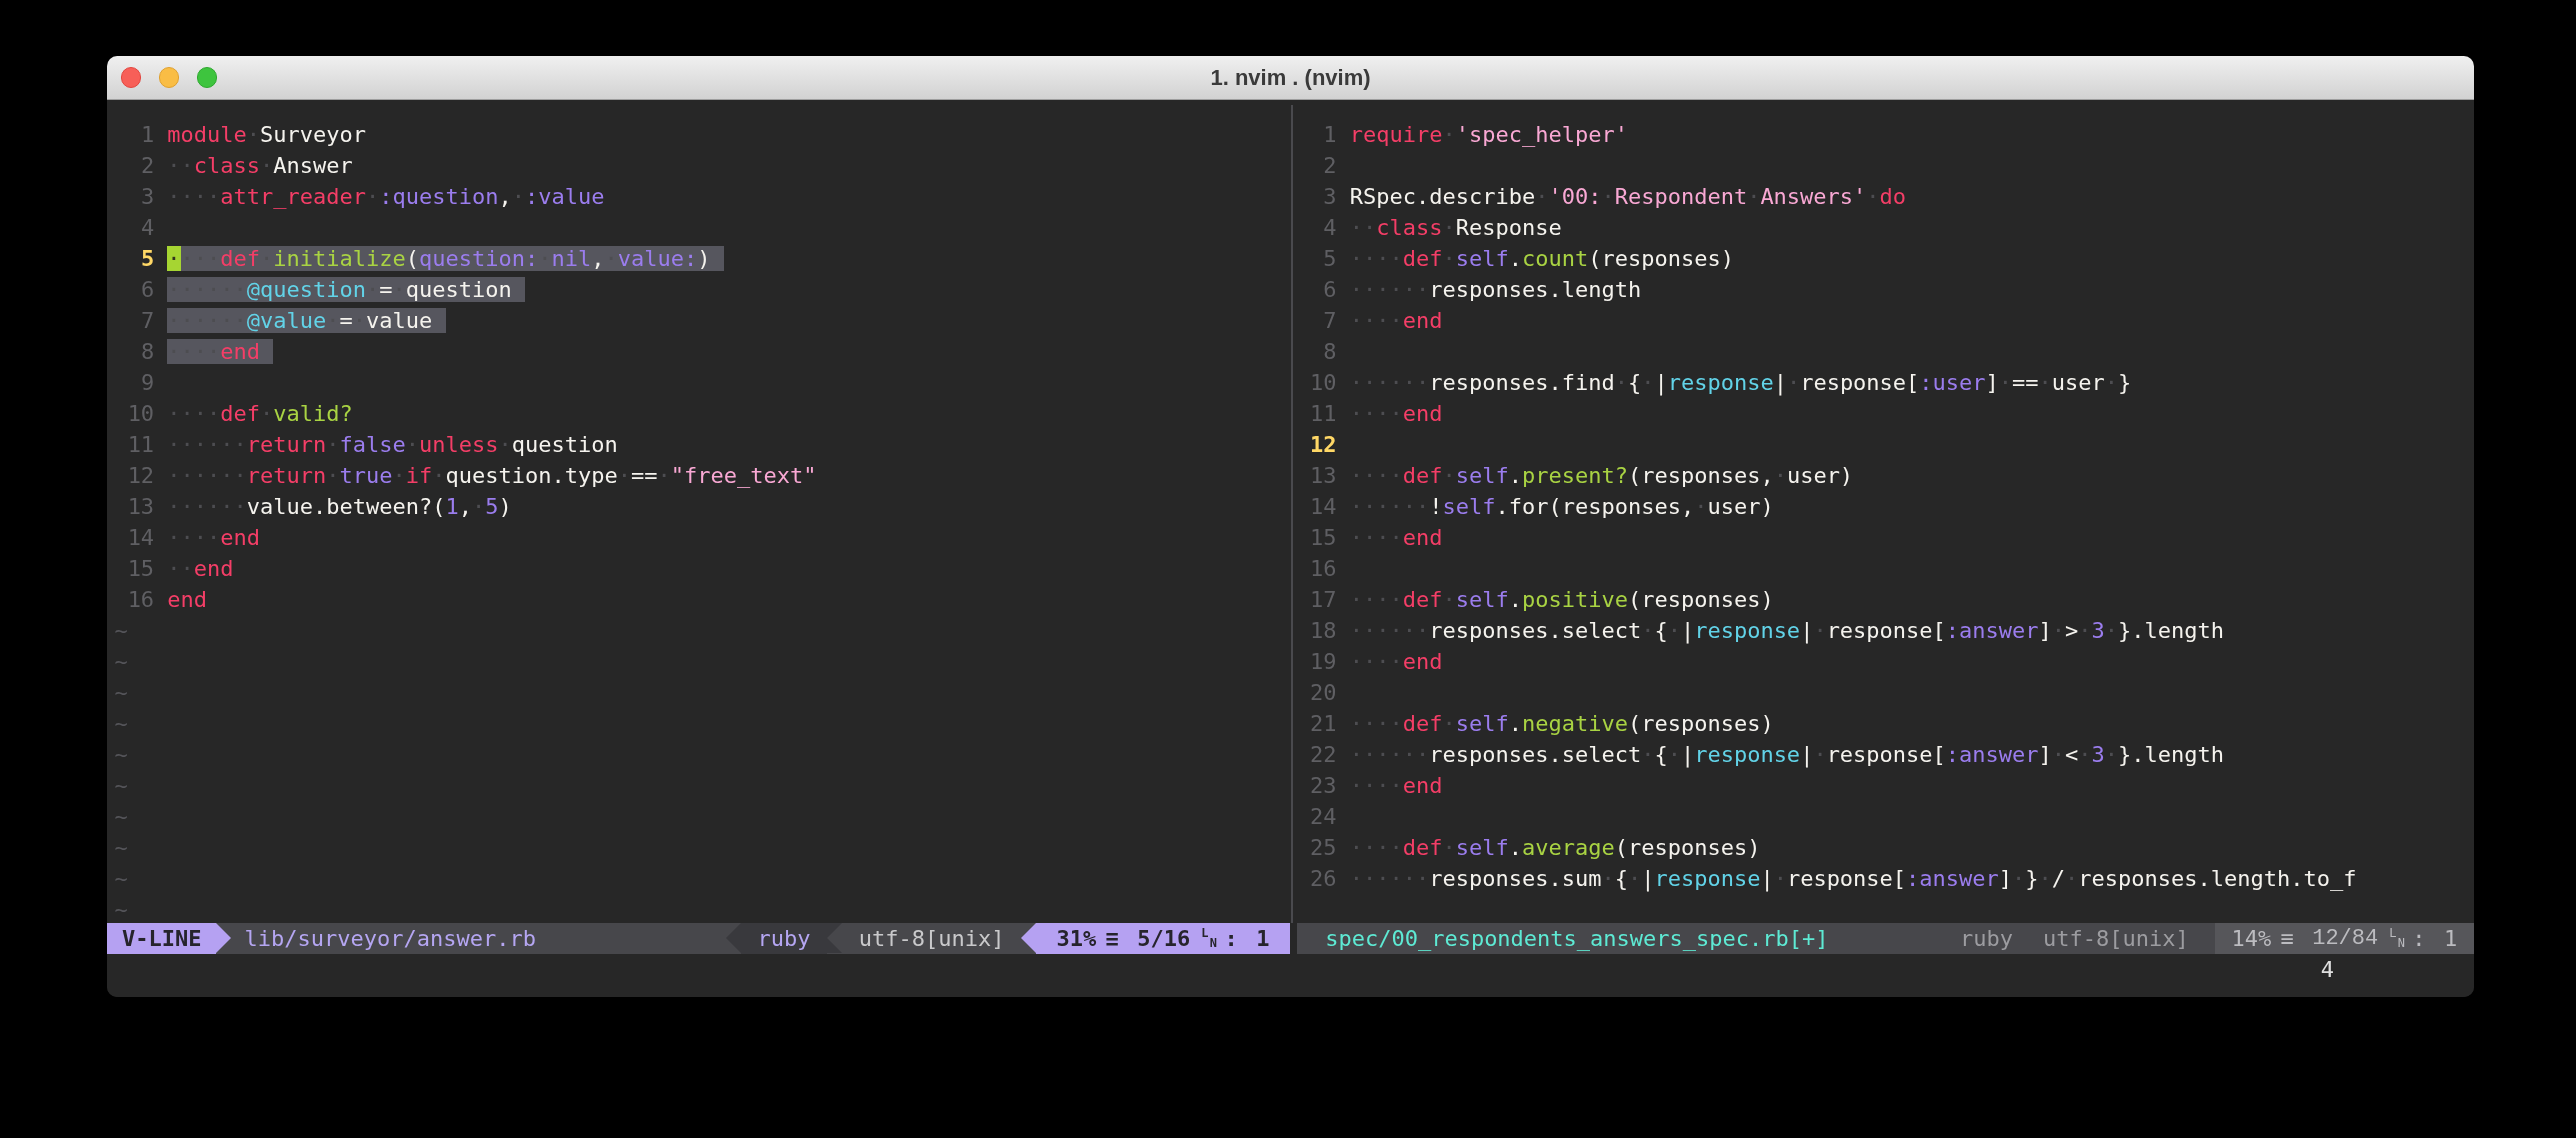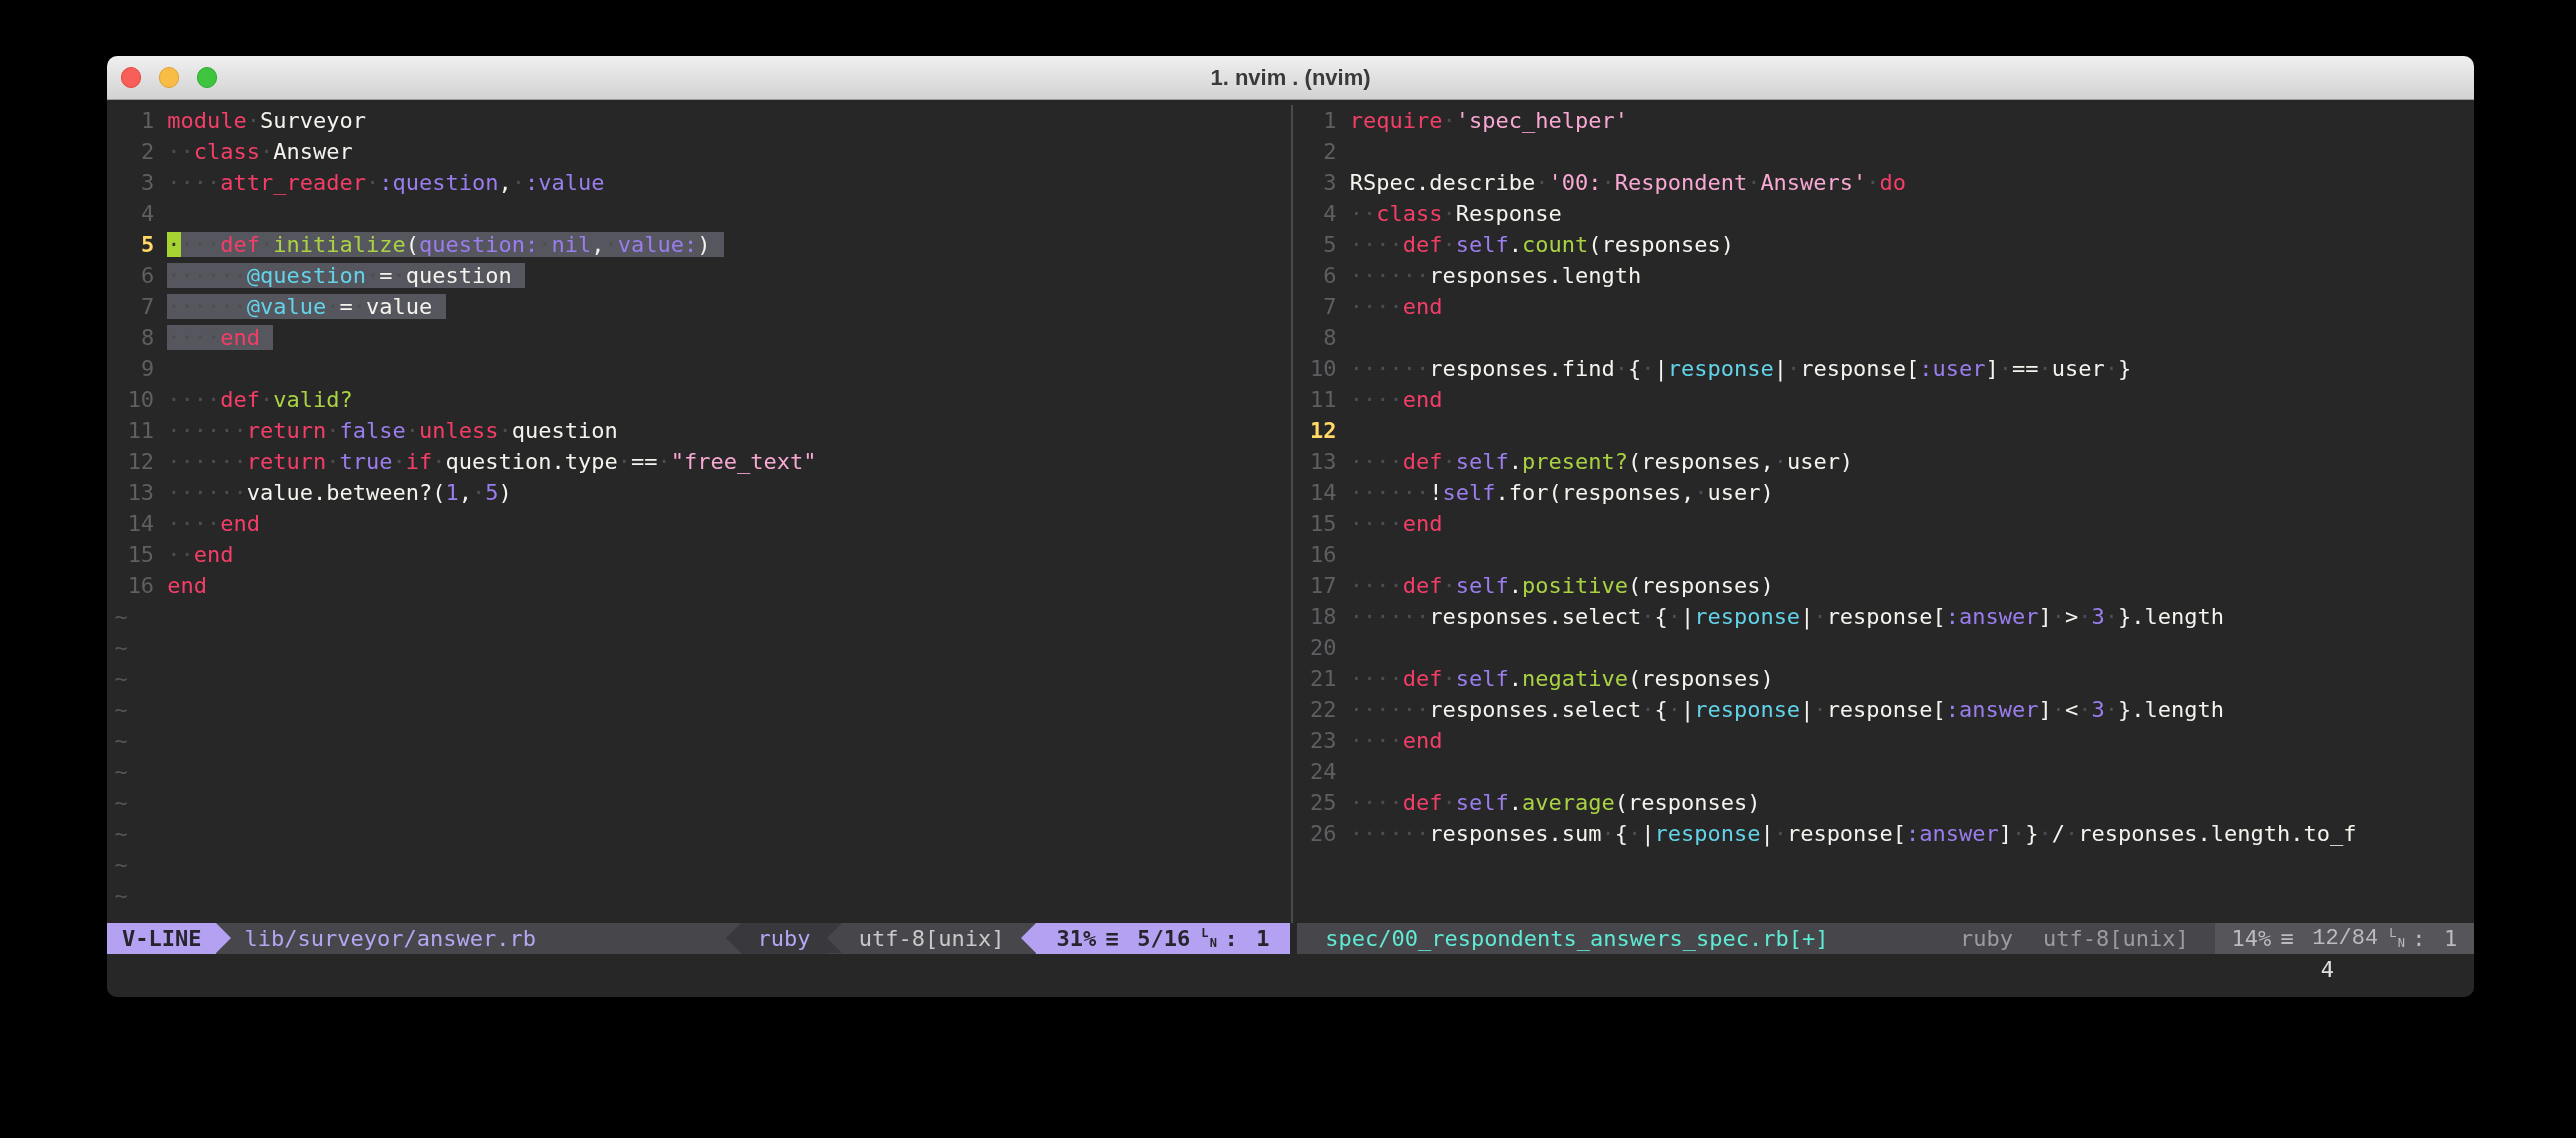--- a/index.html
+++ b/index.html
@@ -25,21 +25,21 @@
   .light.red{background:#f75f58;border:0.9px solid #e2463f;}
   .light.yellow{background:#f9bd45;border:0.9px solid #dfa02f;}
   .light.green{background:#3ec43e;border:0.9px solid #2ea82f;}
   .title{
     position:absolute;left:0;right:0;text-align:center;
     font-family:"Liberation Sans",sans-serif;font-size:22px;font-weight:600;color:#3a3a3a;
   }
   
   .term{position:relative;height:898px;background:#272727;}
   .editor-row{display:flex;height:818px;padding:4.6px 0 0 7.4px;box-sizing:content-box;}
-  .pane{overflow:hidden;}
+  .pane{overflow:hidden;margin-top:14px;}
   .pane.left{width:1175px;}
   .pane.right{width:1177px;}
   .vsep{width:7.4px;position:relative;flex:none;}
   .vsep i{position:absolute;left:1.9px;top:0;bottom:0;width:1.9px;background:#4a4a4e;}
   .row{height:31px;line-height:31px;white-space:pre;font-size:22px;color:#f5f3ee;}
   .linebody{white-space:pre;}
   .gutter{display:inline-block;width:3ch;margin-right:1ch;text-align:right;color:#5f5f63;}
   .num-cur{color:#ffd866;font-weight:bold;}
   .tilde{color:#55555a;}
   .sp{color:#4d4d51;}
@@ -151,20 +151,21 @@
             <div class="row"><span class="gutter">8</span><span class="linebody"></span></div>
             <div class="row"><span class="gutter">10</span><span class="linebody"><span class="sp">······</span><span class="pl">responses.find</span><span class="sp">·</span><span class="pl">{</span><span class="sp">·</span><span class="pl">|</span><span class="ivar">response</span><span class="pl">|</span><span class="sp">·</span><span class="pl">response[</span><span class="sym">:user</span><span class="pl">]</span><span class="sp">·</span><span class="pl">==</span><span class="sp">·</span><span class="pl">user</span><span class="sp">·</span><span class="pl">}</span></span></div>
             <div class="row"><span class="gutter">11</span><span class="linebody"><span class="sp">····</span><span class="kw">end</span></span></div>
             <div class="row"><span class="gutter num-cur">12</span><span class="linebody"></span></div>
             <div class="row"><span class="gutter">13</span><span class="linebody"><span class="sp">····</span><span class="kw">def</span><span class="sp">·</span><span class="pur">self</span><span class="pl">.</span><span class="fn">present?</span><span class="pl">(responses,</span><span class="sp">·</span><span class="pl">user)</span></span></div>
             <div class="row"><span class="gutter">14</span><span class="linebody"><span class="sp">······</span><span class="pl">!</span><span class="pur">self</span><span class="pl">.for(responses,</span><span class="sp">·</span><span class="pl">user)</span></span></div>
             <div class="row"><span class="gutter">15</span><span class="linebody"><span class="sp">····</span><span class="kw">end</span></span></div>
             <div class="row"><span class="gutter">16</span><span class="linebody"></span></div>
             <div class="row"><span class="gutter">17</span><span class="linebody"><span class="sp">····</span><span class="kw">def</span><span class="sp">·</span><span class="pur">self</span><span class="pl">.</span><span class="fn">positive</span><span class="pl">(responses)</span></span></div>
             <div class="row"><span class="gutter">18</span><span class="linebody"><span class="sp">······</span><span class="pl">responses.select</span><span class="sp">·</span><span class="pl">{</span><span class="sp">·</span><span class="pl">|</span><span class="ivar">response</span><span class="pl">|</span><span class="sp">·</span><span class="pl">response[</span><span class="sym">:answer</span><span class="pl">]</span><span class="sp">·</span><span class="pl">&gt;</span><span class="sp">·</span><span class="pur">3</span><span class="sp">·</span><span class="pl">}.length</span></span></div>
+            <div class="row"><span class="gutter">19</span><span class="linebody"><span class="sp">····</span><span class="kw">end</span></span></div>
             <div class="row"><span class="gutter">20</span><span class="linebody"></span></div>
             <div class="row"><span class="gutter">21</span><span class="linebody"><span class="sp">····</span><span class="kw">def</span><span class="sp">·</span><span class="pur">self</span><span class="pl">.</span><span class="fn">negative</span><span class="pl">(responses)</span></span></div>
             <div class="row"><span class="gutter">22</span><span class="linebody"><span class="sp">······</span><span class="pl">responses.select</span><span class="sp">·</span><span class="pl">{</span><span class="sp">·</span><span class="pl">|</span><span class="ivar">response</span><span class="pl">|</span><span class="sp">·</span><span class="pl">response[</span><span class="sym">:answer</span><span class="pl">]</span><span class="sp">·</span><span class="pl">&lt;</span><span class="sp">·</span><span class="pur">3</span><span class="sp">·</span><span class="pl">}.length</span></span></div>
             <div class="row"><span class="gutter">23</span><span class="linebody"><span class="sp">····</span><span class="kw">end</span></span></div>
             <div class="row"><span class="gutter">24</span><span class="linebody"></span></div>
             <div class="row"><span class="gutter">25</span><span class="linebody"><span class="sp">····</span><span class="kw">def</span><span class="sp">·</span><span class="pur">self</span><span class="pl">.</span><span class="fn">average</span><span class="pl">(responses)</span></span></div>
             <div class="row"><span class="gutter">26</span><span class="linebody"><span class="sp">······</span><span class="pl">responses.sum</span><span class="sp">·</span><span class="pl">{</span><span class="sp">·</span><span class="pl">|</span><span class="ivar">response</span><span class="pl">|</span><span class="sp">·</span><span class="pl">response[</span><span class="sym">:answer</span><span class="pl">]</span><span class="sp">·</span><span class="pl">}</span><span class="sp">·</span><span class="pl">/</span><span class="sp">·</span><span class="pl">responses.length.to_f</span></span></div>
           </div>
       </div>
 

